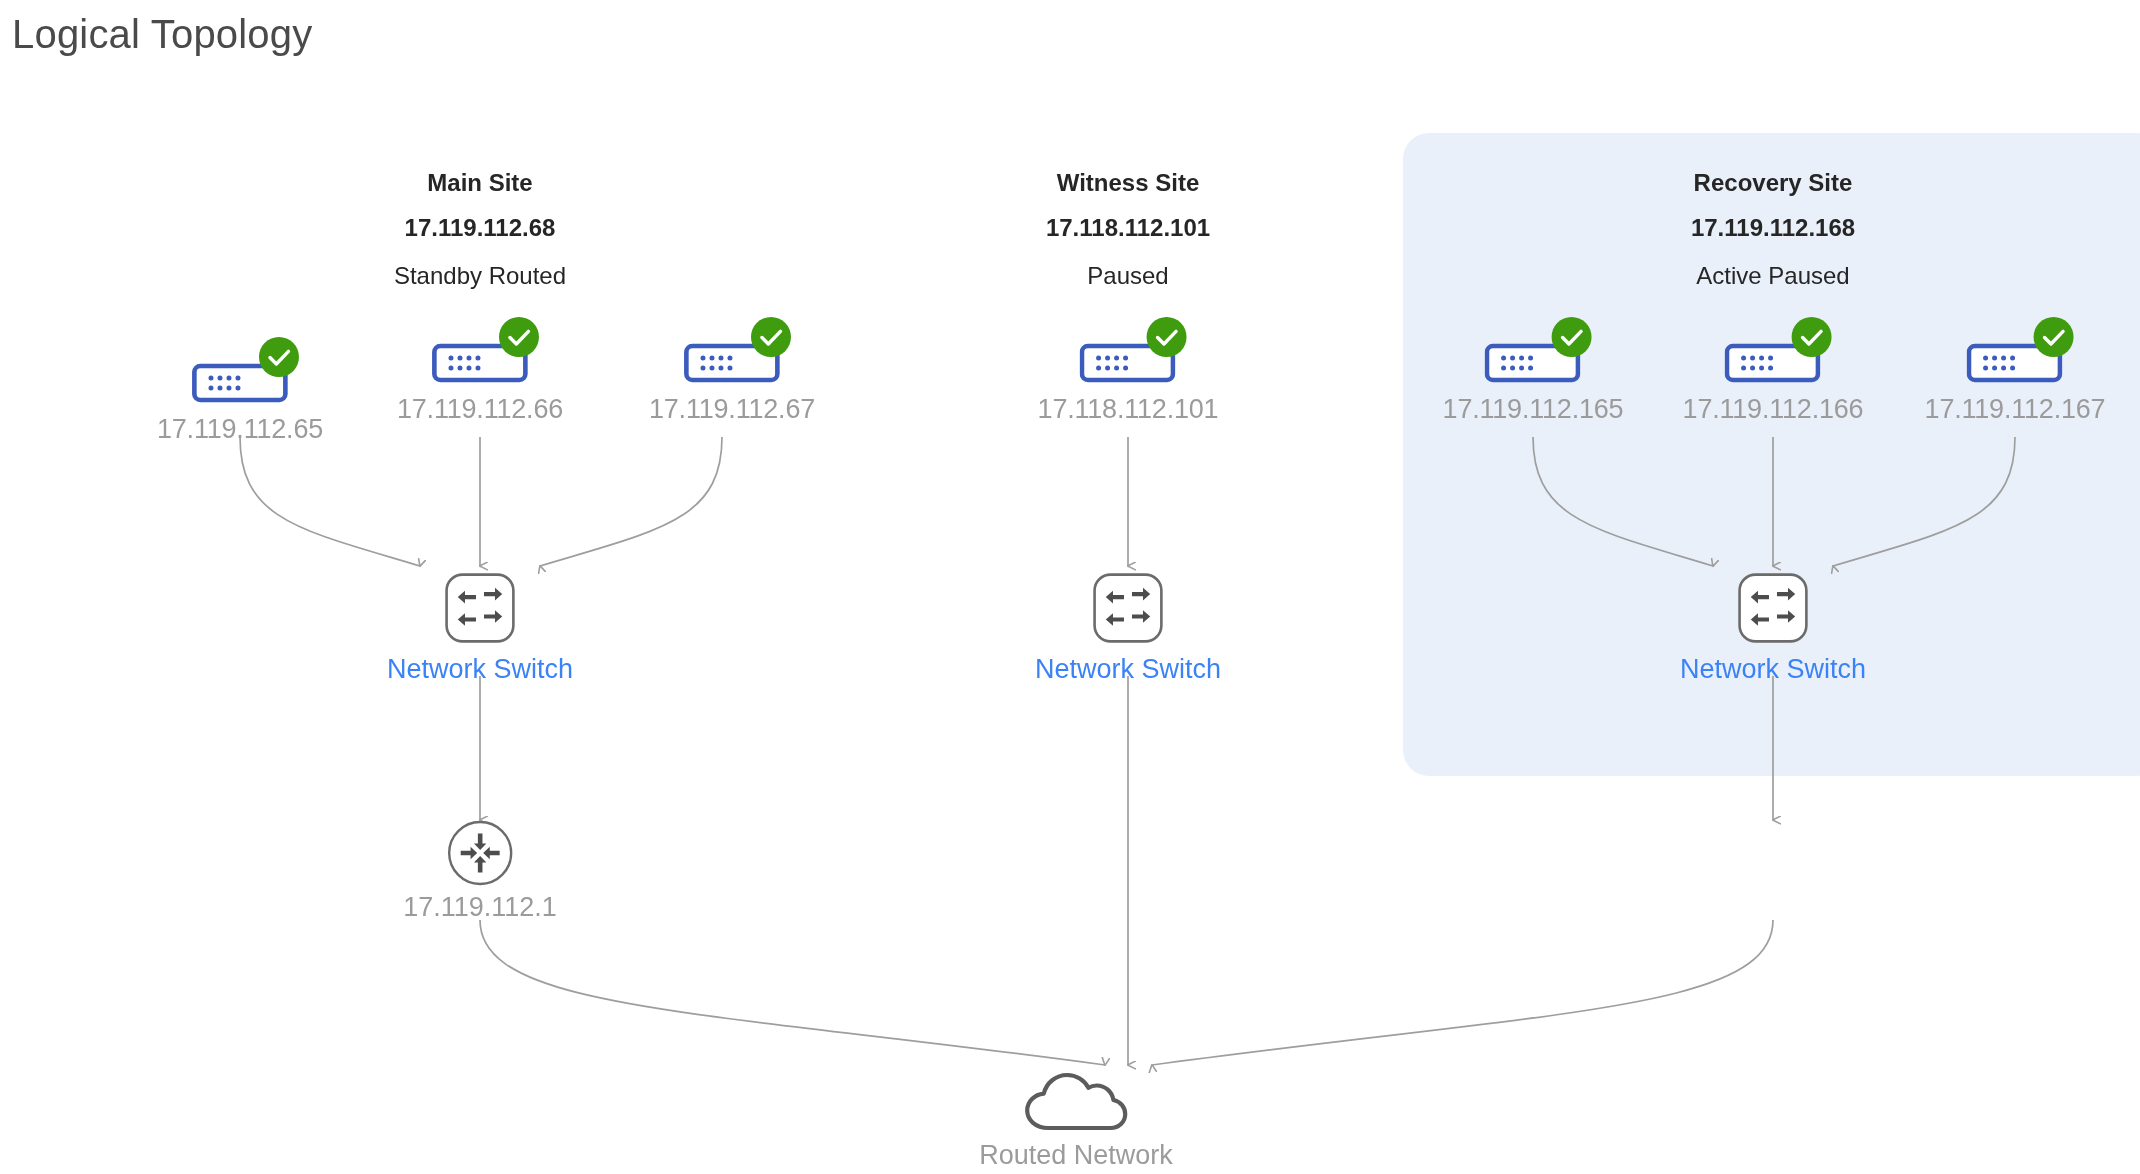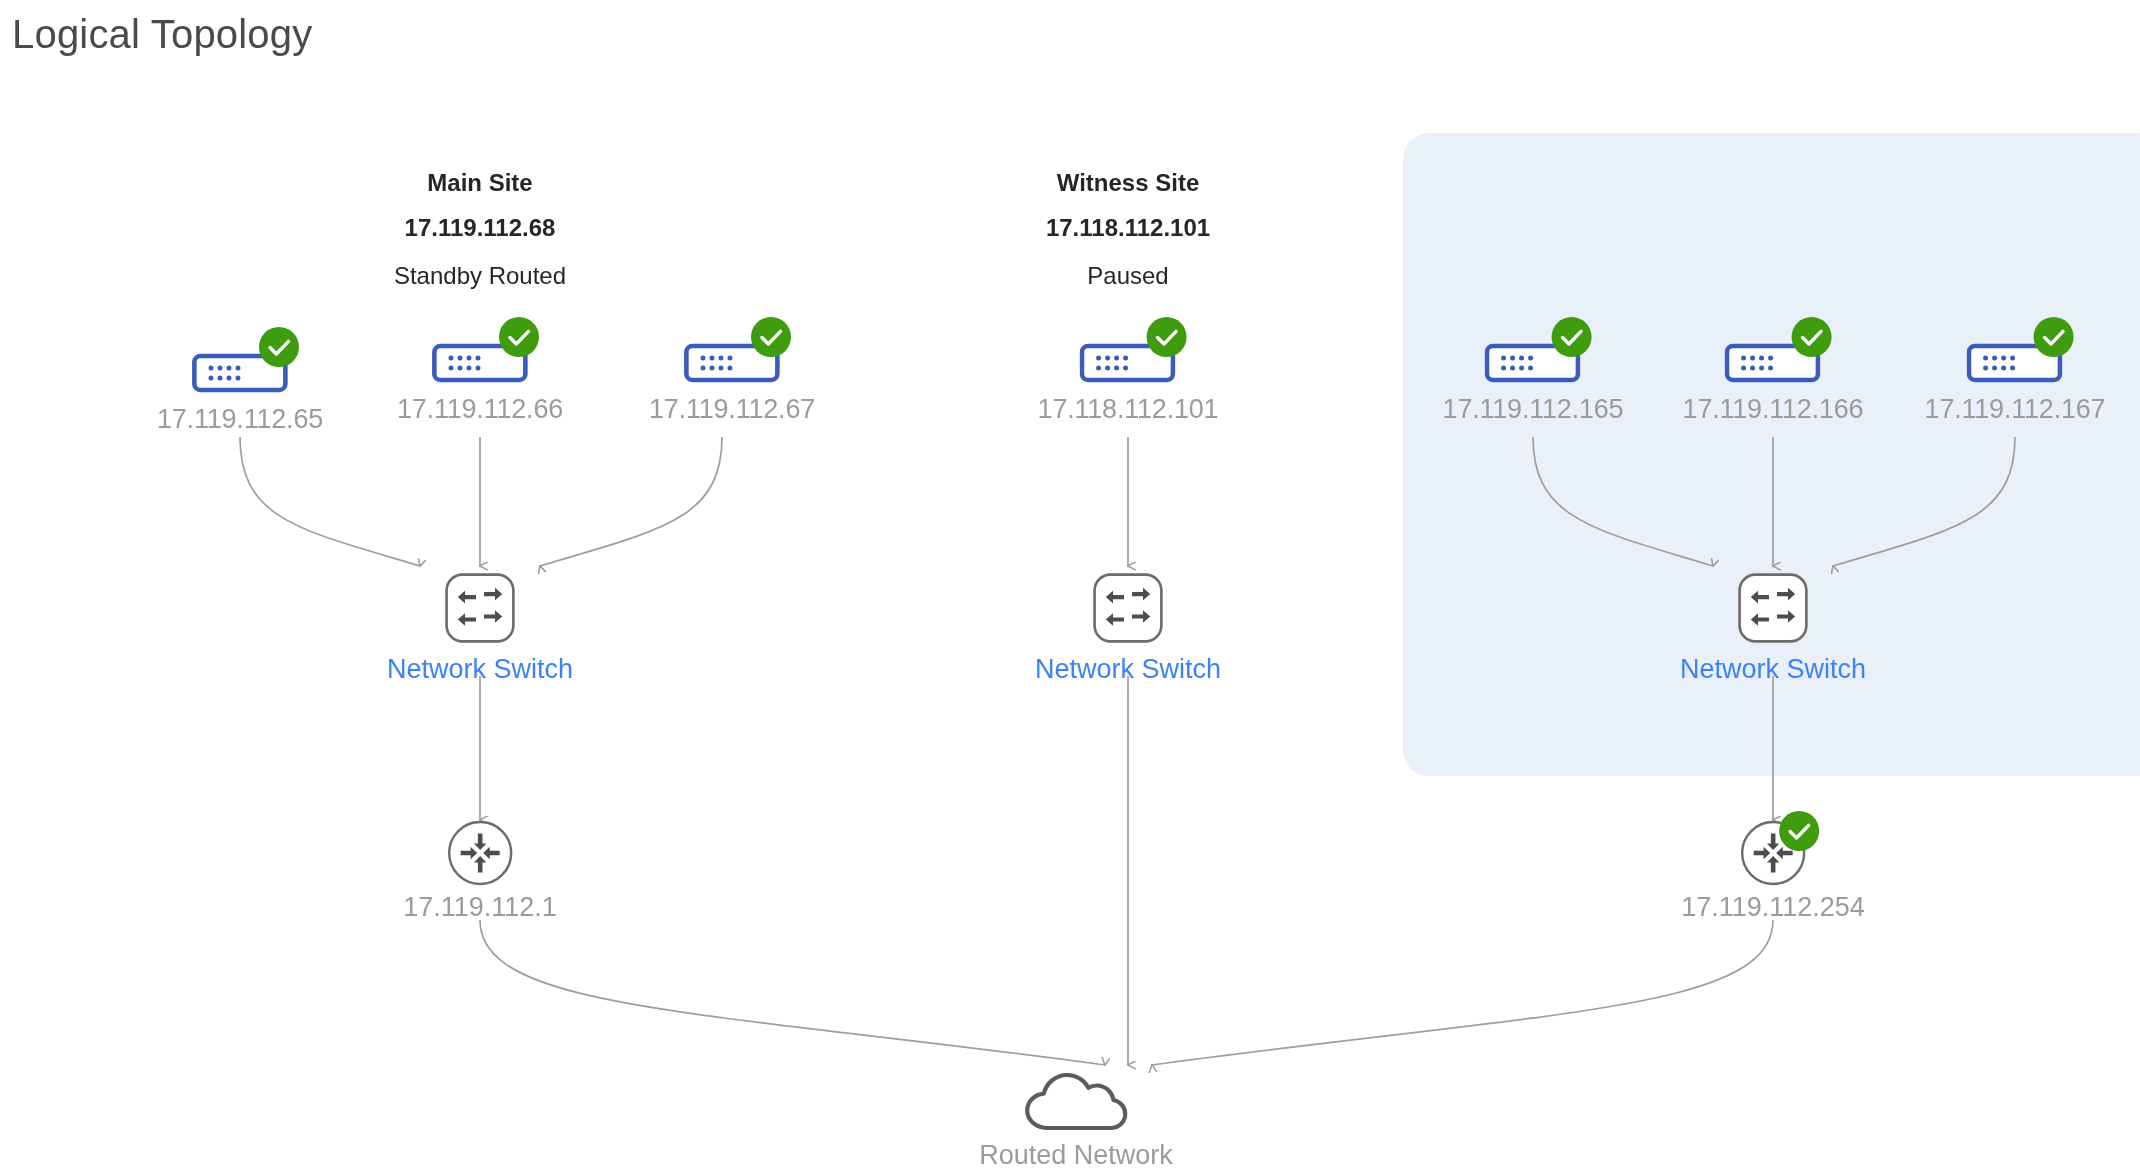--- a/index.html
+++ b/index.html
@@ -94,21 +94,21 @@
       <path d="M1773,920 C1773,1010 1560,1010 1152,1065" marker-end="url(#arrow-down)"></path>
     </g>
   </svg>
 
   <div class="site-header" style="left:480px;top:168px;">
     <div class="site-name">Main Site</div>
     <div class="site-ip">17.119.112.68</div>
     <div class="site-state">Standby Routed</div>
   </div>
 
-  <div class="node" style="left:240px;top:342px;">
+  <div class="node" style="left:240px;top:352px;">
     <div class="node-ico">
       <svg width="96" height="54" viewBox="0 0 96 54" xmlns="http://www.w3.org/2000/svg">
         <rect x="2.4" y="14" width="91" height="34" rx="6" ry="6" fill="#ffffff" stroke="#3b5bbd" stroke-width="4.6"></rect>
         <g fill="#3b5bbd">
           <circle cx="19" cy="26" r="2.5"></circle>
             <circle cx="28" cy="26" r="2.5"></circle>
             <circle cx="37" cy="26" r="2.5"></circle>
             <circle cx="46" cy="26" r="2.5"></circle>
           <circle cx="19" cy="36" r="2.5"></circle>
             <circle cx="28" cy="36" r="2.5"></circle>
@@ -233,20 +233,25 @@
       <g fill="#4d4d4d">
         <path d="M40,20 h11 v-4.2 l7.2,6.3 -7.2,6.3 V24.3 H40 z"></path>
         <path d="M32,27.2 H21 v4.2 L13.8,25.1 21,18.8 V23 h11 z"></path>
         <path d="M40,42.4 h11 v-4.2 l7.2,6.3 -7.2,6.3 v-4.3 H40 z"></path>
         <path d="M32,49.6 H21 v4.2 L13.8,47.5 21,41.2 v4.2 h11 z"></path>
       </g>
     </svg>
     <div class="switch-label">Network Switch</div>
   </div>
 
+  <div class="site-header" style="left:1773px;top:168px;">
+    <div class="site-name">Recovery Site</div>
+    <div class="site-ip">17.119.112.168</div>
+    <div class="site-state">Active Paused</div>
+  </div>
 
   <div class="node" style="left:1533px;top:332px;">
     <div class="node-ico">
       <svg width="96" height="54" viewBox="0 0 96 54" xmlns="http://www.w3.org/2000/svg">
         <rect x="2.4" y="14" width="91" height="34" rx="6" ry="6" fill="#ffffff" stroke="#3b5bbd" stroke-width="4.6"></rect>
         <g fill="#3b5bbd">
           <circle cx="19" cy="26" r="2.5"></circle>
             <circle cx="28" cy="26" r="2.5"></circle>
             <circle cx="37" cy="26" r="2.5"></circle>
             <circle cx="46" cy="26" r="2.5"></circle>
@@ -316,38 +321,20 @@
       <g fill="#4d4d4d">
         <path d="M40,20 h11 v-4.2 l7.2,6.3 -7.2,6.3 V24.3 H40 z"></path>
         <path d="M32,27.2 H21 v4.2 L13.8,25.1 21,18.8 V23 h11 z"></path>
         <path d="M40,42.4 h11 v-4.2 l7.2,6.3 -7.2,6.3 v-4.3 H40 z"></path>
         <path d="M32,49.6 H21 v4.2 L13.8,47.5 21,41.2 v4.2 h11 z"></path>
       </g>
     </svg>
     <div class="switch-label">Network Switch</div>
   </div>
 
-  <div class="router" style="left:1773px;top:820px;">
-    <div class="router-ico">
-      <svg width="66" height="66" viewBox="0 0 66 66" xmlns="http://www.w3.org/2000/svg">
-        <circle cx="33" cy="33" r="31" fill="#ffffff" stroke="#6b6b6b" stroke-width="2.4"></circle>
-        <g fill="#4d4d4d">
-          <path d="M33,30 l-6.2,-6.6 h3.9 V13.5 h4.6 v9.9 h3.9 z"></path>
-          <path d="M33,36 l6.2,6.6 h-3.9 v9.9 h-4.6 v-9.9 h-3.9 z"></path>
-          <path d="M30,33 l-6.6,6.2 v-3.9 H13.5 v-4.6 h9.9 v-3.9 z"></path>
-          <path d="M36,33 l6.6,-6.2 v3.9 h9.9 v4.6 h-9.9 v3.9 z"></path>
-        </g>
-      </svg>
-      <svg class="router-badge" viewBox="0 0 42 42" xmlns="http://www.w3.org/2000/svg">
-        <circle cx="21" cy="21" r="20" fill="#3f9c0f"></circle>
-        <path d="M12,21.5 L18.4,28 L30.5,15.4" fill="none" stroke="#ffffff" stroke-width="3.4" stroke-linecap="round" stroke-linejoin="round"></path>
-      </svg>
-    </div>
-    <div class="router-label">17.119.112.254</div>
-  </div>
 
   <div class="cloud" style="left:1076px;top:1068px;">
     <svg width="110" height="66" viewBox="0 0 110 66" xmlns="http://www.w3.org/2000/svg">
       <path d="M27,60 C14.5,60 6,52 6,42.5 C6,33.8 13.2,26.4 22.6,25.6
                C25.2,14.8 34.6,7 46,7 C55.2,7 63.2,12.2 67.2,19.8
                C69.6,18.3 72.4,17.5 75.5,17.5 C84,17.5 91,23.8 92.2,32
                C99.6,33.6 104,39.4 104,46.2 C104,53.8 97.6,60 89.4,60 z" fill="#ffffff" stroke="#5c5c5c" stroke-width="4.2" stroke-linejoin="round"></path>
     </svg>
     <div class="cloud-label">Routed Network</div>
   </div>

